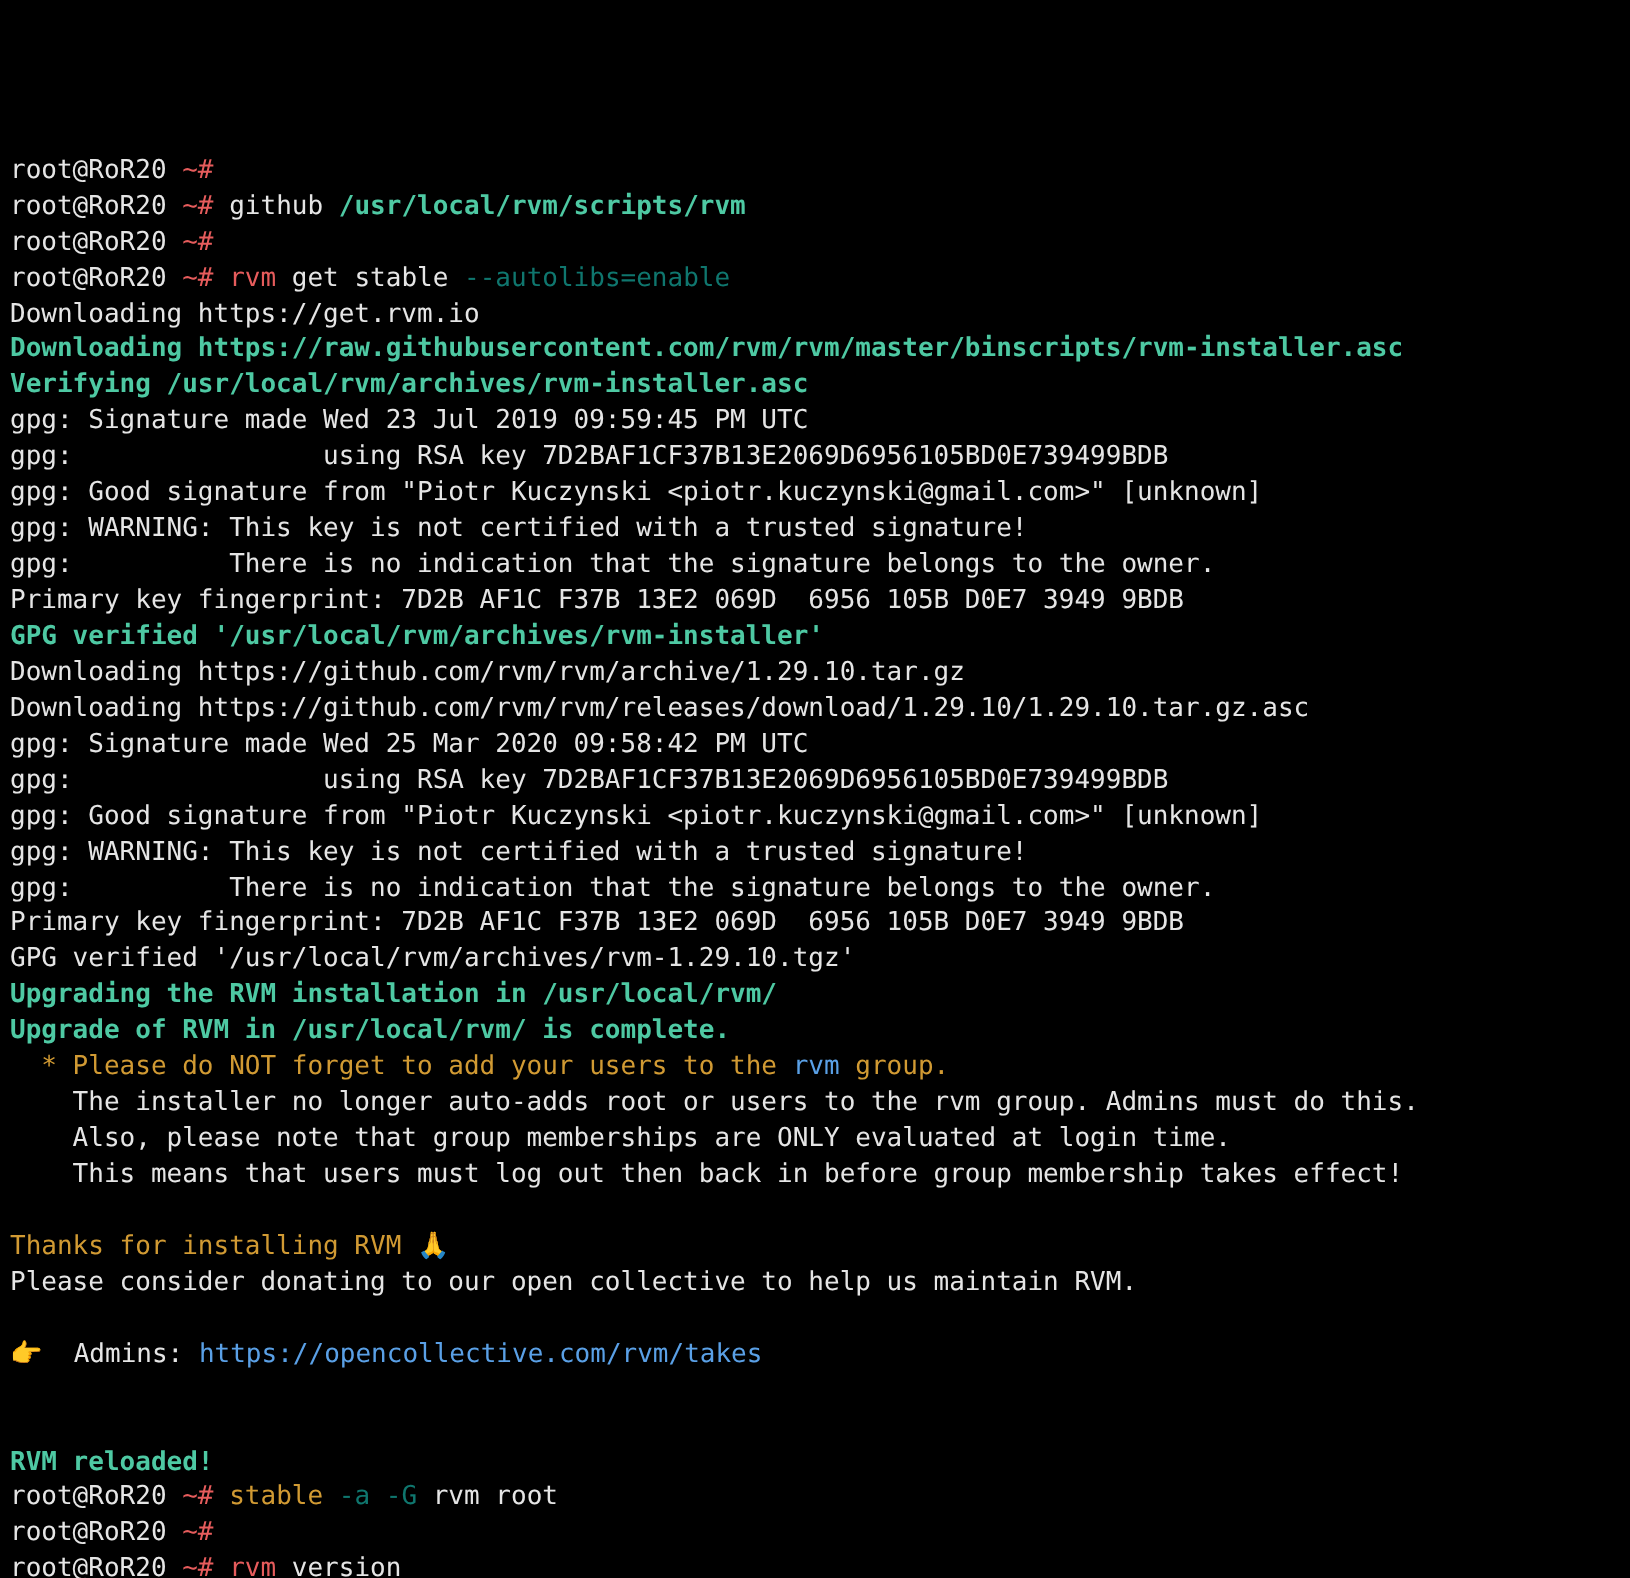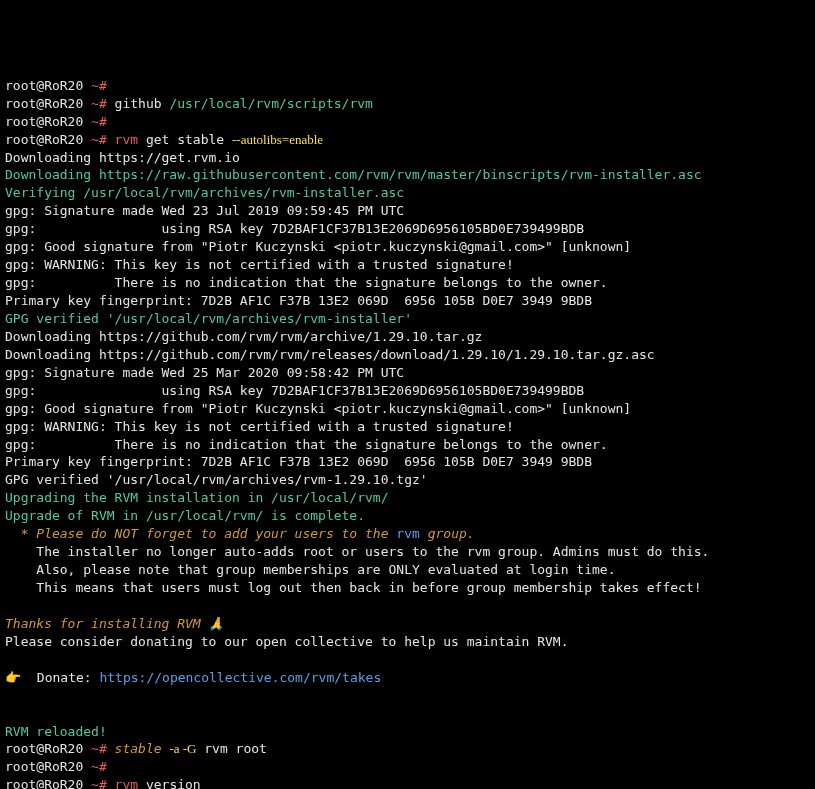--- a/index.html
+++ b/index.html
@@ -9,24 +9,24 @@
     color: #fff;
     font-family: "DejaVu Sans Mono", "Menlo", "Consolas", monospace;
     font-size: 13px;
     line-height: 1.38;
     width: 815px;
     box-sizing: border-box;
     white-space: pre;
   }
   .c-white  { color: #e5e5e5; }
   .c-red    { color: #e65c5c; }
-  .c-green  { color: #4ec9a3; }
-  .c-gold   { color: #d19a33; font-style: italic; }
+  .c-green  { color: #4ec9a3; font-weight: bold; }
+  .c-gold   { color: #d19a33; }
   .c-blue   { color: #5aa0e6; }
-  .c-teal   { color: #fde047; font-family: Liberation Serif, serif; }
+  .c-teal   { color: #0f766e; }
 </style>
 </head>
 <body>
 
 
 
 <div><span><span class="c-white">root@RoR20</span><span> </span><span class="c-red">~#</span></span>
 <span><span class="c-white">root@RoR20</span><span> </span><span class="c-red">~#</span><span> </span><span class="c-white">github</span><span> </span><span class="c-green">/usr/local/rvm/scripts/rvm</span></span>
 <span><span class="c-white">root@RoR20</span><span> </span><span class="c-red">~#</span></span>
 <span><span class="c-white">root@RoR20</span><span> </span><span class="c-red">~#</span><span> </span><span class="c-red">rvm</span><span> </span><span class="c-white">get stable</span><span> </span><span class="c-teal">--autolibs=enable</span></span>
@@ -52,21 +52,21 @@
 <span class="c-green">Upgrading the RVM installation in /usr/local/rvm/</span>
 <span class="c-green">Upgrade of RVM in /usr/local/rvm/ is complete.</span>
 <span><span class="c-gold">  * Please do NOT forget to add your users to the </span><span class="c-blue">rvm</span><span class="c-gold"> group.</span></span>
 <span class="c-white">    The installer no longer auto-adds root or users to the rvm group. Admins must do this.</span>
 <span class="c-white">    Also, please note that group memberships are ONLY evaluated at login time.</span>
 <span class="c-white">    This means that users must log out then back in before group membership takes effect!</span>
 
 <span class="c-gold">Thanks for installing RVM 🙏</span>
 <span class="c-white">Please consider donating to our open collective to help us maintain RVM.</span>
 
-<span><span class="c-white">👉  Donate: </span><span class="c-blue">https://opencollective.com/rvm/takes</span></span>
+<span><span class="c-white">👉  Admins: </span><span class="c-blue">https://opencollective.com/rvm/takes</span></span>
 
 
 <span class="c-green">RVM reloaded!</span>
 <span><span class="c-white">root@RoR20</span><span> </span><span class="c-red">~#</span><span> </span><span class="c-gold">stable</span><span> </span><span class="c-teal">-a -G</span><span> </span><span class="c-white">rvm root</span></span>
 <span><span class="c-white">root@RoR20</span><span> </span><span class="c-red">~#</span></span>
 <span><span class="c-white">root@RoR20</span><span> </span><span class="c-red">~#</span><span> </span><span class="c-red">rvm</span><span> </span><span class="c-white">version</span></span>
 
 
 </div>
 

